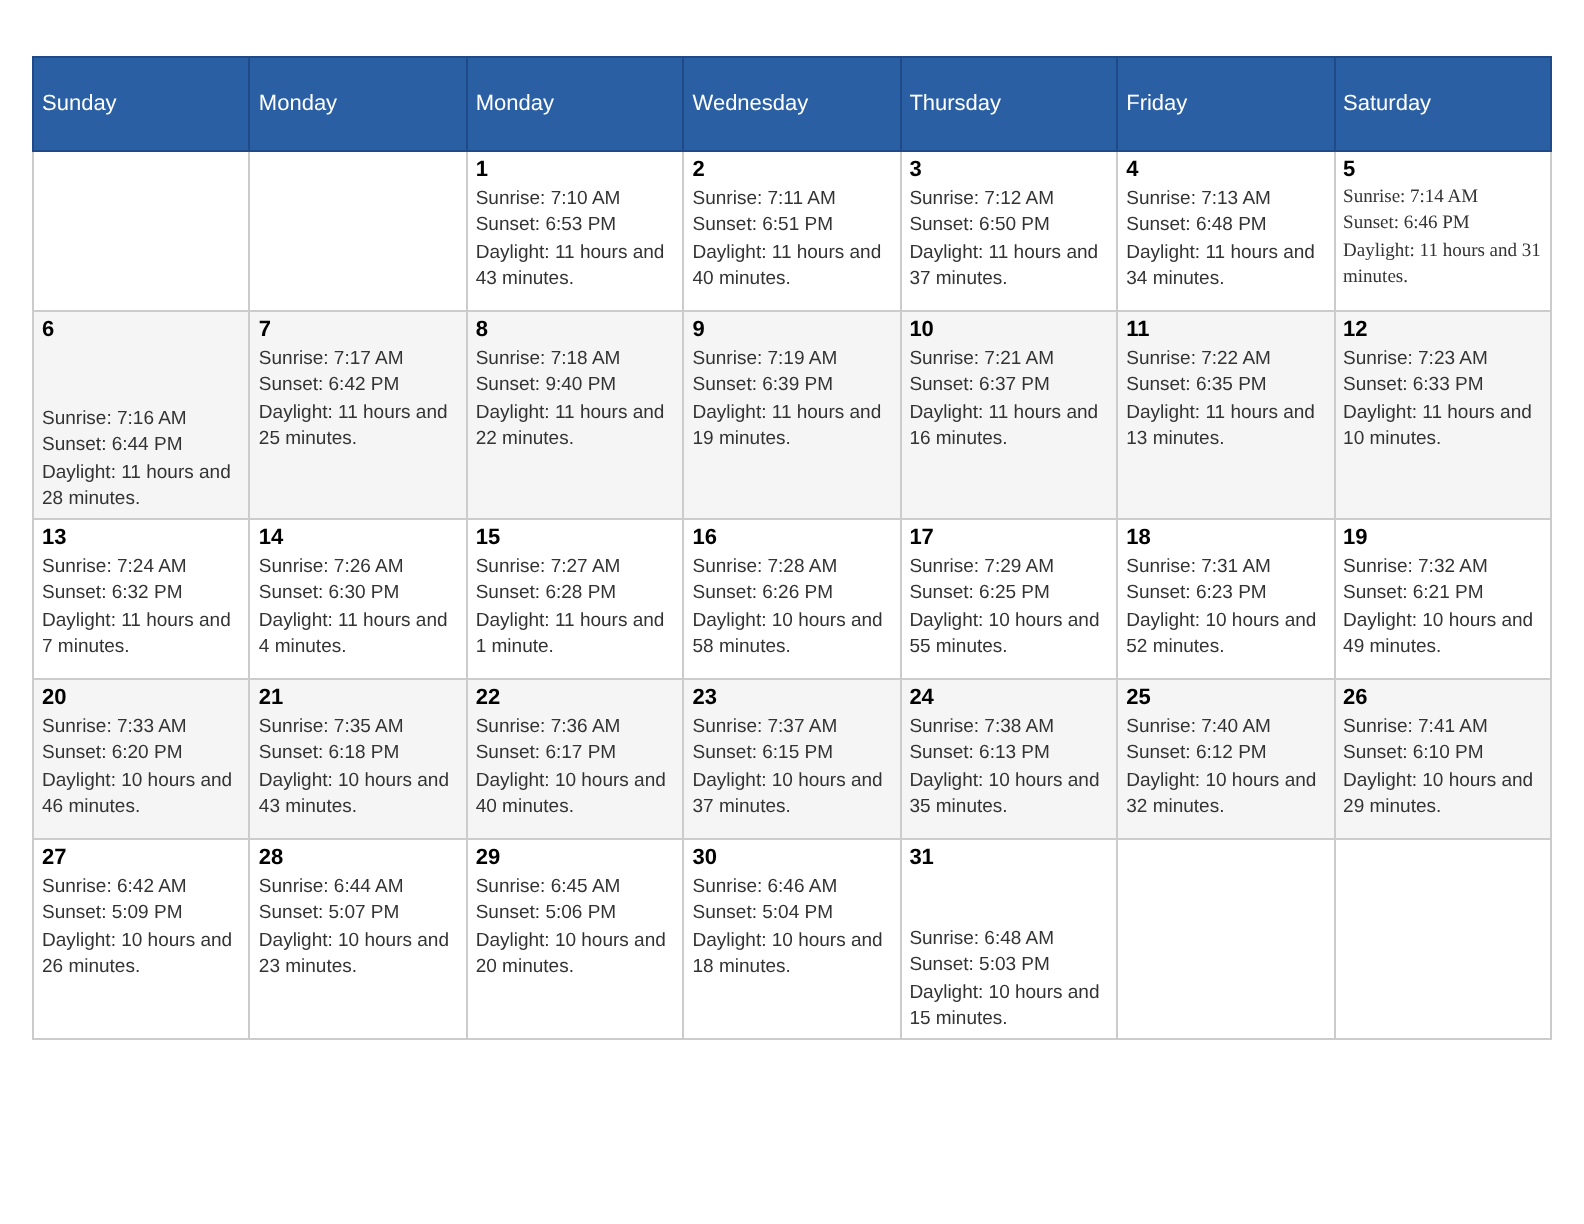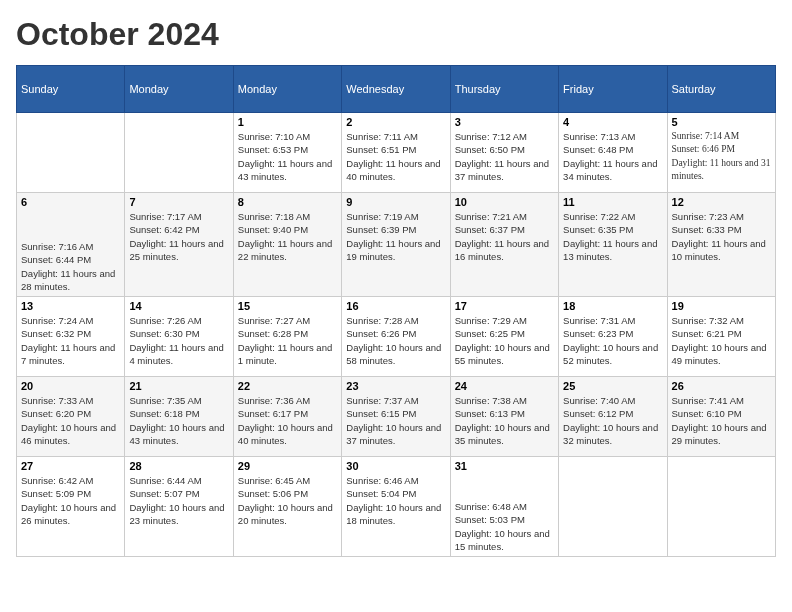--- a/index.html
+++ b/index.html
@@ -87,21 +87,20 @@
     tr:nth-child(even) td {
       background-color: #f5f5f5;
     }
     th { background-color: #2b5fa3 !important; }
   </style>
 </head>
 <body>
 
 <div class="header">
   <div class="title-block">
-    <div class="month-title">October 2024</div>
   </div>
 </div>
 
 <table>
   <thead>
     <tr id="weekday-header">
         <th>Sunday</th>
         <th>Monday</th>
         <th>Monday</th>
         <th>Wednesday</th>

